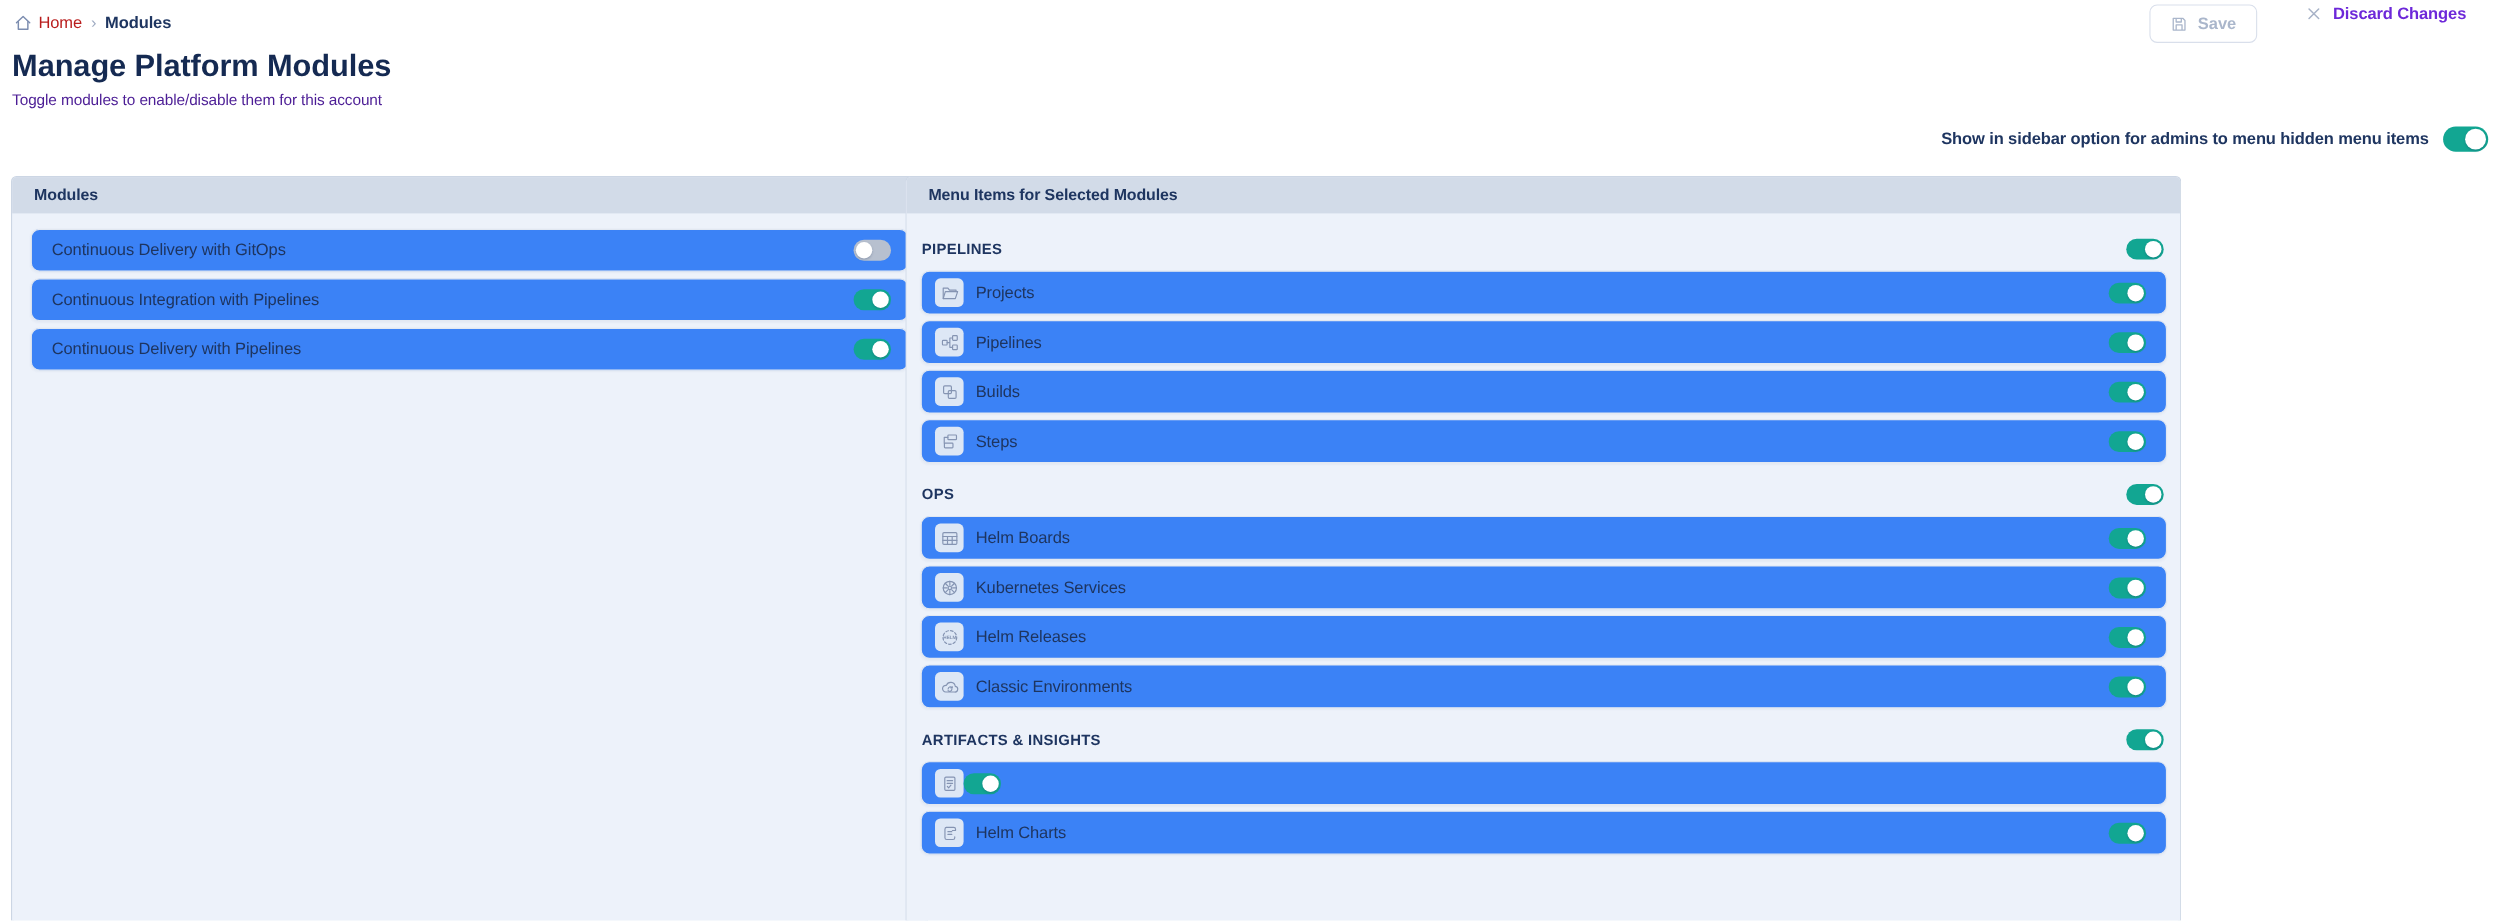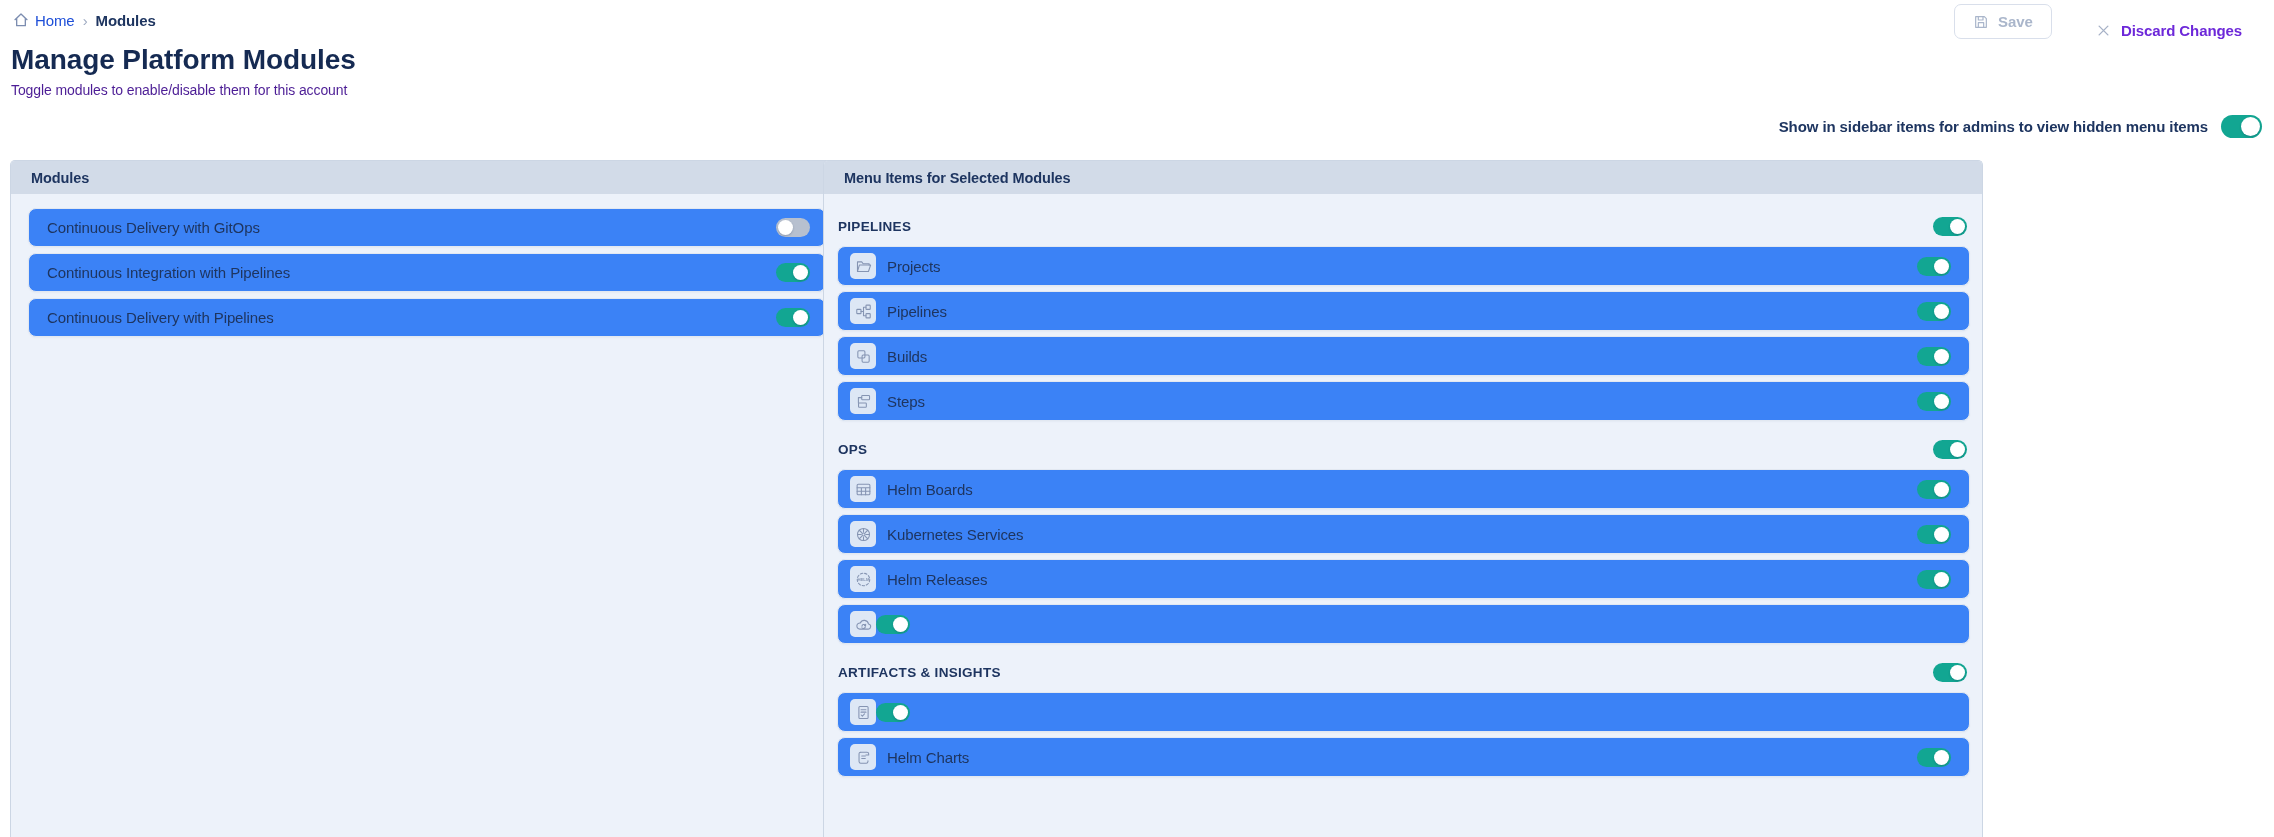--- a/index.html
+++ b/index.html
@@ -8,28 +8,28 @@
     position:relative;
     font-family:"Liberation Sans","DejaVu Sans",sans-serif;
     background:#ffffff;
     color:#1e3560;
     letter-spacing:-0.1px;
   }
   svg { display:block; }
 
   
   .breadcrumb { position:absolute; left:13px; top:12px; display:flex; align-items:center; gap:8px; font-size:15px; }
-  .breadcrumb .home-link { display:flex; align-items:flex-start; gap:6px; color:#1d4ed8; cursor:pointer; }
+  .breadcrumb .home-link { display:flex; align-items:flex-end; gap:6px; color:#b91c1c; cursor:pointer; }
   .breadcrumb .sep { color:#9fabc2; font-size:15px; }
   .breadcrumb .current { color:#1e3560; font-weight:700; }
 
   .page-title { position:absolute; left:11px; top:44px; font-size:28px; font-weight:700; color:#152a52; }
   .page-subtitle { position:absolute; left:11px; top:82px; font-size:14px; color:#4c1d95; }
 
-  .actions { position:absolute; top:4px; right:32px; display:flex; align-items:flex-end; gap:44px; }
+  .actions { position:absolute; top:4px; right:32px; display:flex; align-items:flex-start; gap:44px; }
   .btn-save {
     display:flex; align-items:center; gap:9px; padding:8px 18px;
     background:#fff; border:1px solid #d9dfeb; border-radius:7px;
     color:#aab6cb; font-size:15px; font-weight:700; cursor:default;
   }
   .btn-discard { display:flex; align-items:center; gap:10px; color:#6d28d9; font-size:15px; font-weight:700; cursor:pointer; }
 
   .admin-toggle-row { position:absolute; top:115px; right:12px; display:flex; align-items:center; gap:13px; }
   .admin-toggle-row .lbl { font-size:15px; font-weight:700; color:#1e3560; }
 
@@ -105,21 +105,21 @@
     <span>
       <svg width="15" height="15" viewBox="0 0 24 24" fill="none" stroke="#a7b2c7" stroke-width="2.2" stroke-linecap="round">
           <path d="M5 5l14 14M19 5 5 19"></path>
         </svg>
     </span>
     <span>Discard Changes</span>
   </div>
 </div>
 
 <div class="admin-toggle-row">
-  <span class="lbl">Show in sidebar items for admins to view hidden menu items</span>
+  <span class="lbl">Show in sidebar option for admins to menu hidden menu items</span>
   <span class="toggle toggle-lg on">
       <span class="knob"></span>
     </span>
 </div>
 
 <div class="panel panel-left">
   <div class="panel-header">Modules</div>
   <div class="panel-body" id="modules-list">
       <div class="card module-card">
     <span class="mlabel">Continuous Delivery with GitOps</span>
@@ -246,20 +246,21 @@
         </span>
   </div>
       <div class="card menu-card">
     <span class="icon-box">
           <svg width="17" height="17" viewBox="0 0 24 24" fill="none" stroke="#8594b2" stroke-width="1.5" stroke-linecap="round" stroke-linejoin="round">
             <path d="M6.8 18.5a4.3 4.3 0 1 1 .7-8.56A6 6 0 0 1 19 11.2a3.6 3.6 0 0 1-1.2 7.3H6.8z"></path>
             <path d="M9.8 14.6a2.7 2.7 0 0 1 4.8-1.6"></path>
             <path d="M15 11.6v1.6h-1.6M14.6 15a2.7 2.7 0 0 1-4.8 1.6"></path>
           </svg>
         </span>
+    <span class="ilabel">Classic Environments</span>
     <span class="toggle toggle-md on">
           <span class="knob"></span>
         </span>
   </div>
       <div class="section-header">
     <span class="slabel">ARTIFACTS &amp; INSIGHTS</span>
     <span class="toggle toggle-md on">
           <span class="knob"></span>
         </span>
   </div>

